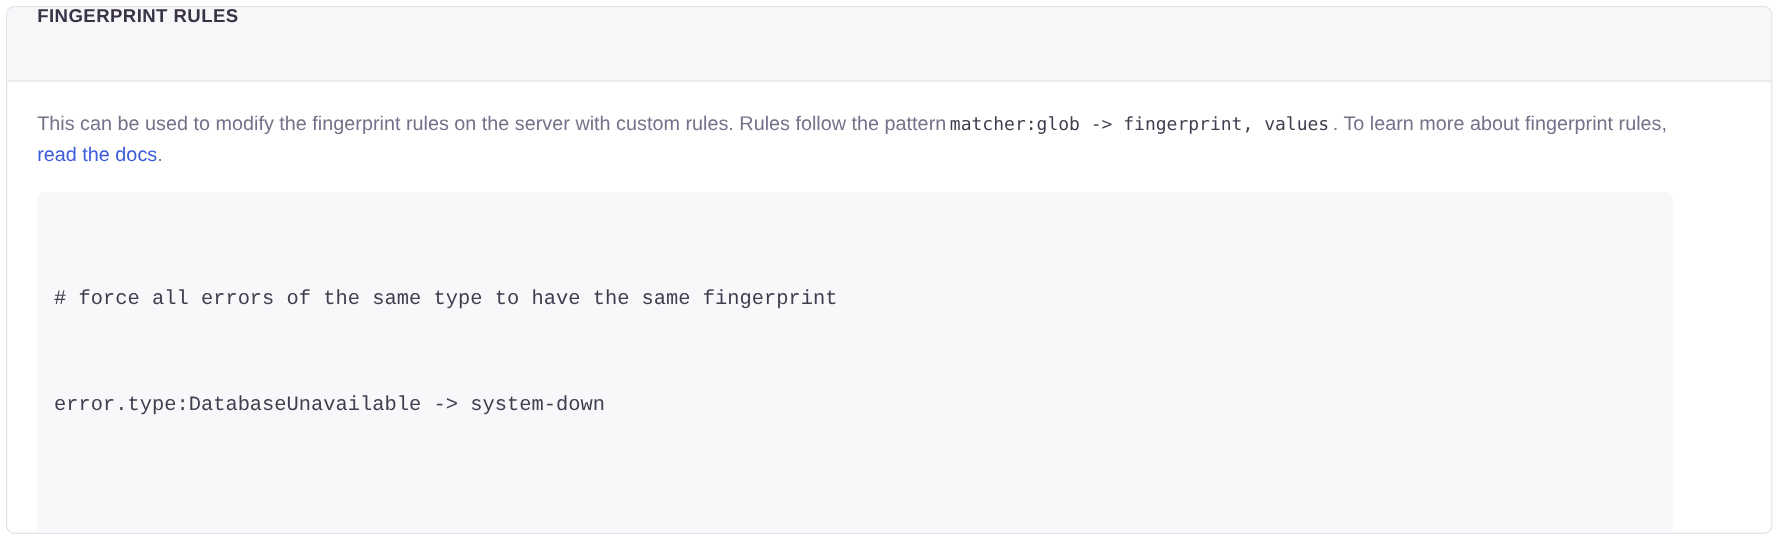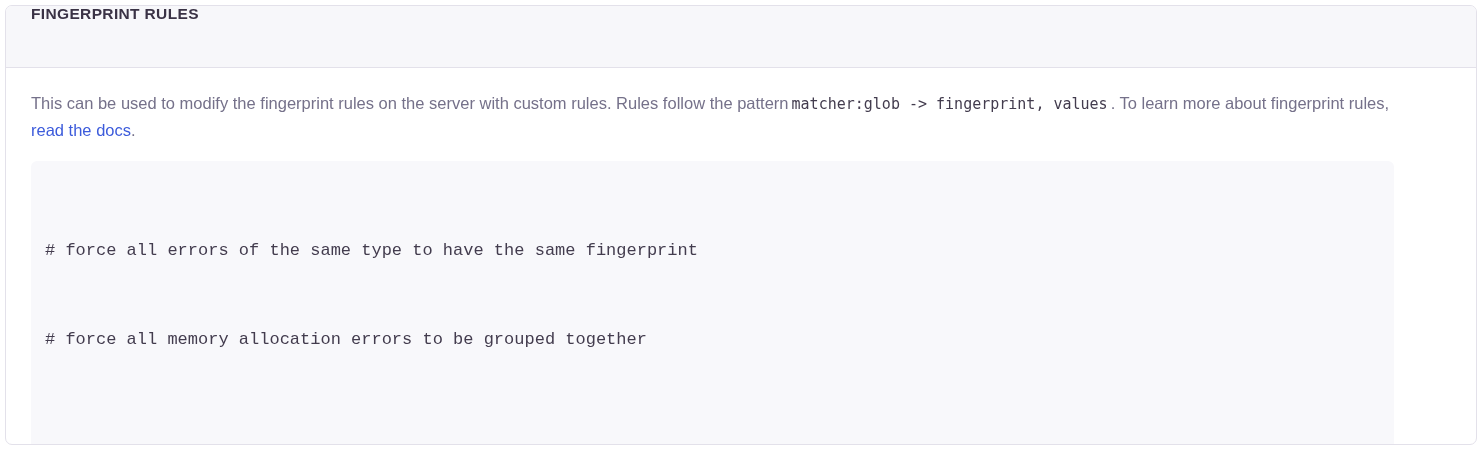--- a/index.html
+++ b/index.html
@@ -98,18 +98,18 @@
   <div class="panel-header">
     <span class="panel-title">FINGERPRINT RULES</span>
   </div>
 
   <div class="panel-body">
 
     <p class="description"><span>This can be used to modify the fingerprint rules on the server with custom rules. Rules follow the pattern</span><span class="inline-code">matcher:glob -&gt; fingerprint, values</span><span>. To learn more about fingerprint rules,</span> <a class="doc-link" href="#">read the docs</a><span>.</span></p>
 
     <div class="code-block">
       <span class="code-line"># force all errors of the same type to have the same fingerprint</span>
-      <span class="code-line"># force all memory allocation errors to be grouped together</span>
+      <span class="code-line">error.type:DatabaseUnavailable -&gt; system-down</span>
       
     </div>
 
   </div>
 </div>
 
 </body></html>

